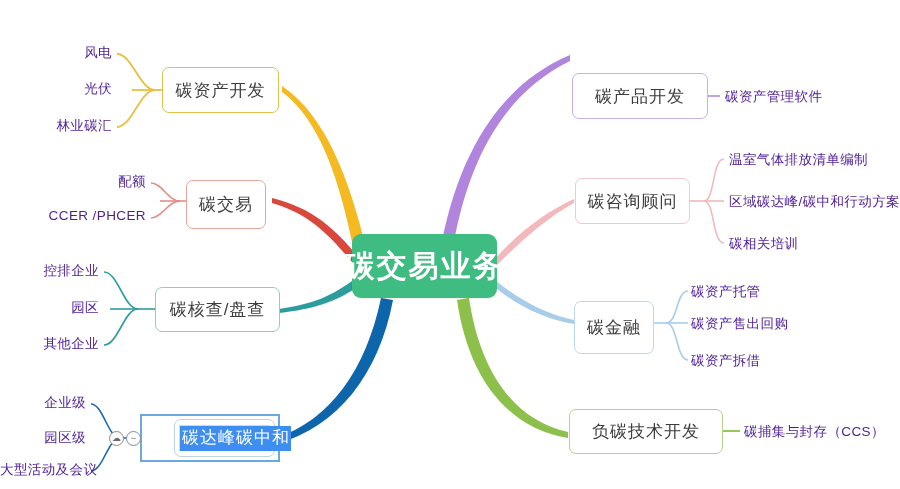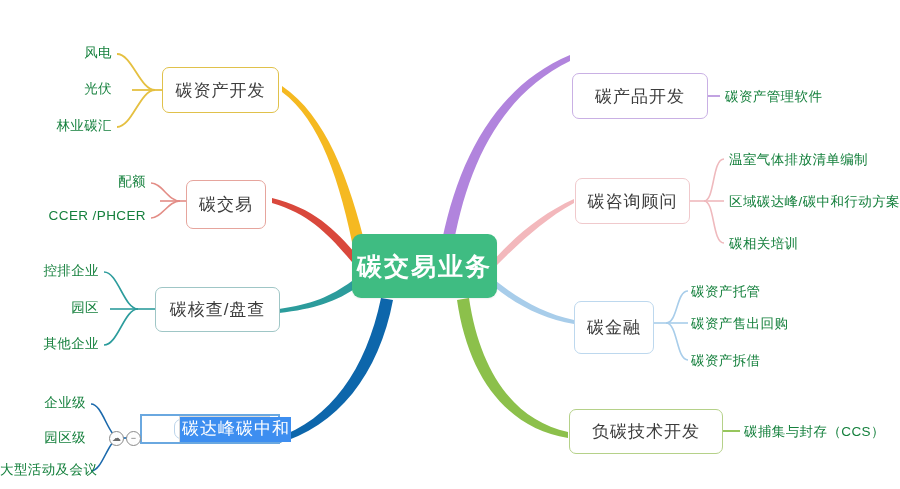--- a/index.html
+++ b/index.html
@@ -25,30 +25,30 @@
     white-space:nowrap;
     box-sizing:border-box;
     z-index:5;
   }
   .center-node{
     position:absolute;
     background:#3fbc82;
     border-radius:9px;
     display:flex;align-items:center;justify-content:center;
     color:#ffffff;
-    font-size:25px;
+    font-size:30px;
     font-weight:bold;
     letter-spacing:2px;
     white-space:nowrap;
     z-index:6;
     box-shadow:0 1px 2px rgba(0,0,0,.07);
   }
   .leaf{
     position:absolute;
-    color:#15803d;
+    color:#4c1d95;
     font-size:13.5px;
     white-space:nowrap;
     z-index:5;
     letter-spacing:.4px;
   }
   .leaf.right{text-align:left;}
   .leaf.left{text-align:right;}
 
   
   .edit-wrap{
@@ -179,21 +179,21 @@
   </div>
 
   <div class="node" style="left:186px;top:180px;width:80px;height:49px;border-color:#e6a59d;">
     <span>碳交易</span>
   </div>
 
   <div class="node" style="left:155px;top:287px;width:125px;height:45px;border-color:#9fc6c6;">
     <span>碳核查/盘查</span>
   </div>
 
-  <div class="edit-wrap" style="left:140px;top:414px;width:140px;height:30px;padding-left:32px;">
+  <div class="edit-wrap" style="left:140px;top:414px;width:140px;height:48px;padding-left:32px;">
     <div class="edit-inner">
       <div class="edit-field">
         <span class="edit-sel">碳达峰碳中和</span>
       </div>
     </div>
   </div>
   <div class="ctl-icon" style="left:109px;top:431px;">☁</div>
   <div class="ctl-icon" style="left:126px;top:431px;">−</div>
 
   <div class="node" style="left:572px;top:73px;width:136px;height:46px;border-color:#c9b0e4;">

